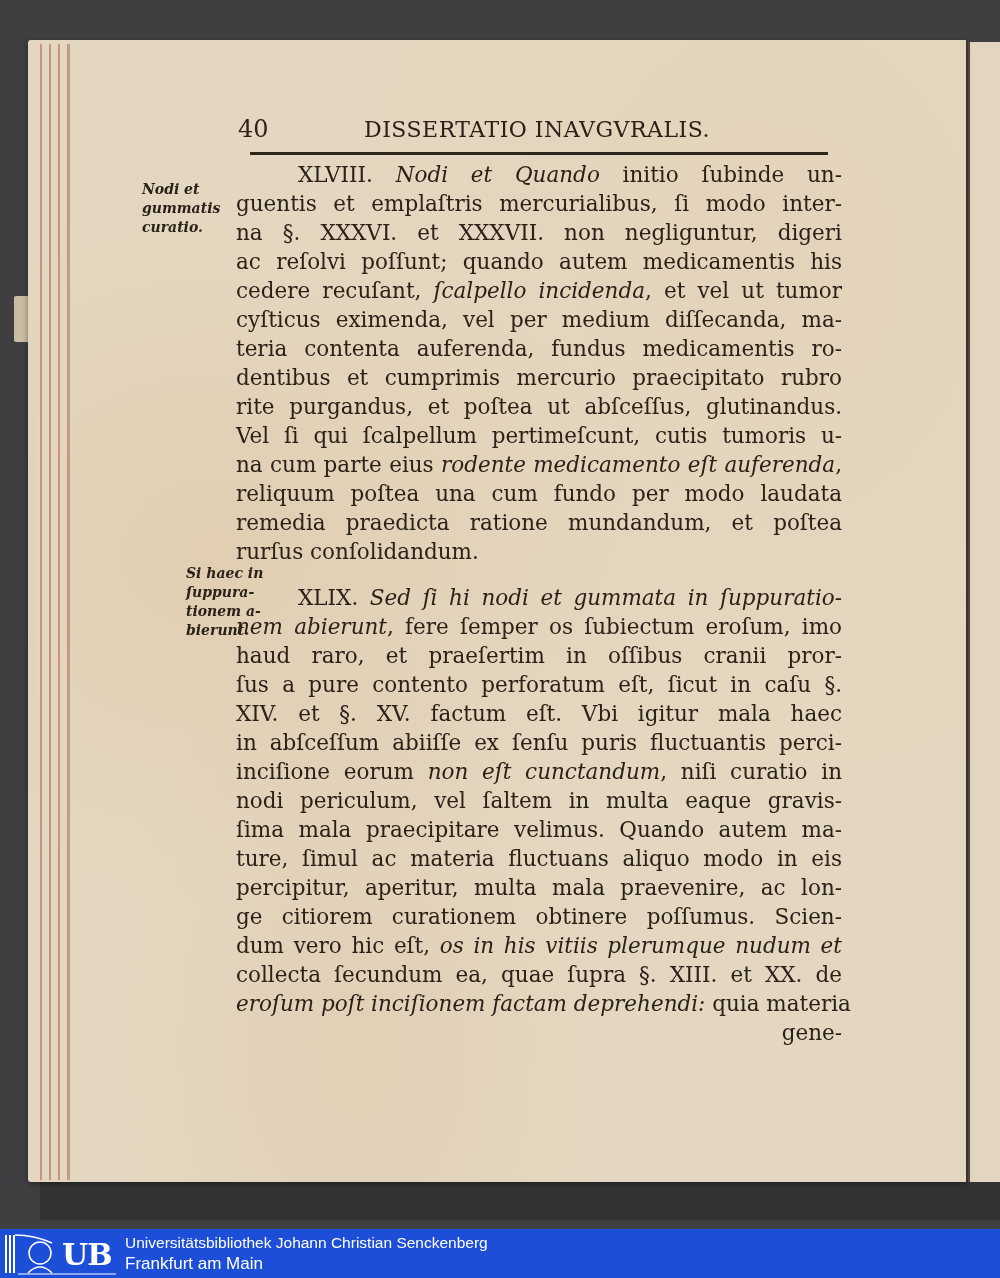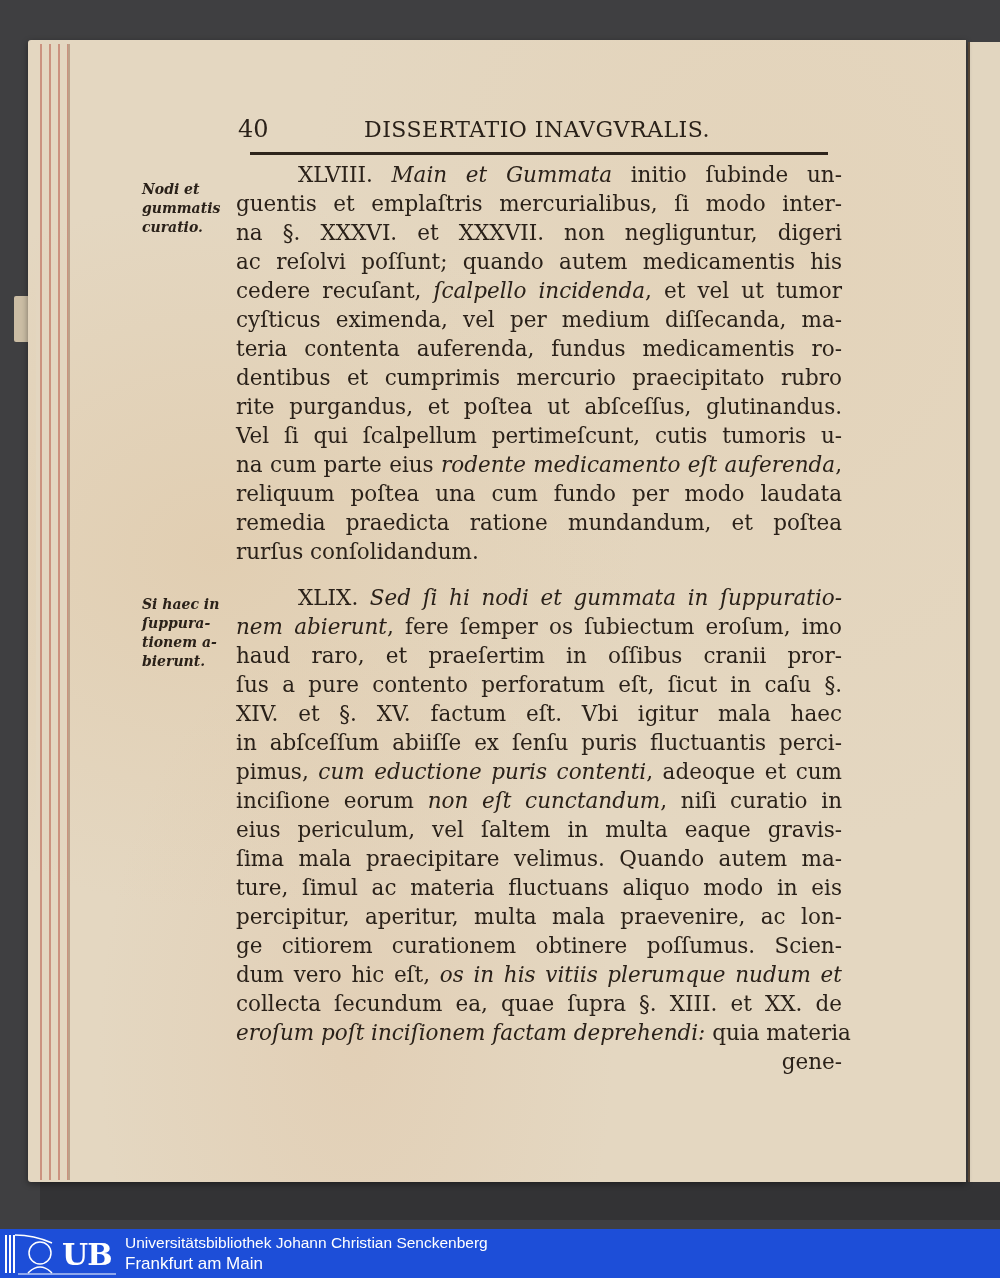--- a/index.html
+++ b/index.html
@@ -64,21 +64,21 @@
     .line.last { text-align-last: left; }
     .line.right { text-align: center; text-align-last: right; }
     .para-gap { height: 17px; }
     .line.indent { padding-left: 62px; box-sizing: border-box; }
     i { font-style: italic; }
     .marginal {
       position: absolute; left: 142px; font-size: 14px; line-height: 19px;
       font-style: italic; font-weight: bold; color: #2a2119;
     }
     .marginal-1 { top: 180px; }
-    .marginal-2 { top: 595px; }
+    .marginal-2 { top: 564px; margin-left: 44px; }
     .footer {
       position: absolute; left: 0; top: 1229px; width: 1000px; height: 67px;
       background: #1d4ed8;
     }
     .logo {
       position: absolute; left: 4px; top: 4px; width: 112px; height: 42px;
     }
     .logo-ub {
       position: absolute; left: 58px; top: 4px; font-family: "DejaVu Serif", serif;
       font-weight: bold; font-size: 30px; color: #ffffff; letter-spacing: -1px;
@@ -115,21 +115,21 @@
 
 <div class="marginal marginal-2">
   <div>Si haec in</div>
   <div>ſuppura-</div>
   <div>tionem a-</div>
   <div>bierunt.</div>
 </div>
 
 <div class="body-text">
   <div id="para-0">
-      <div class="line indent"><span>XLVIII. </span><i>Main et Gummata</i><span> initio ſubinde un-</span></div>
+      <div class="line indent"><span>XLVIII. </span><i>Nodi et Quando</i><span> initio ſubinde un-</span></div>
       <div class="line"><span>guentis et emplaſtris mercurialibus, ſi modo inter-</span></div>
       <div class="line"><span>na §. XXXVI. et XXXVII. non negliguntur, digeri</span></div>
       <div class="line"><span>ac reſolvi poſſunt; quando autem medicamentis his</span></div>
       <div class="line"><span>cedere recuſant, </span><i>ſcalpello incidenda</i><span>, et vel ut tumor</span></div>
       <div class="line"><span>cyſticus eximenda, vel per medium diſſecanda, ma-</span></div>
       <div class="line"><span>teria contenta auferenda, fundus medicamentis ro-</span></div>
       <div class="line"><span>dentibus et cumprimis mercurio praecipitato rubro</span></div>
       <div class="line"><span>rite purgandus, et poſtea ut abſceſſus, glutinandus.</span></div>
       <div class="line"><span>Vel ſi qui ſcalpellum pertimeſcunt, cutis tumoris u-</span></div>
       <div class="line"><span>na cum parte eius </span><i>rodente medicamento eſt auferenda</i><span>,</span></div>
@@ -138,23 +138,22 @@
       <div class="line last"><span>rurſus conſolidandum.</span></div>
     </div>
   <div class="para-gap"></div>
   <div id="para-1">
       <div class="line indent"><span>XLIX. </span><i>Sed ſi hi nodi et gummata in ſuppuratio-</i></div>
       <div class="line"><i>nem abierunt</i><span>, fere ſemper os ſubiectum eroſum, imo</span></div>
       <div class="line"><span>haud raro, et praeſertim in oſſibus cranii pror-</span></div>
       <div class="line"><span>ſus a pure contento perforatum eſt, ſicut in caſu §.</span></div>
       <div class="line"><span>XIV. et §. XV. factum eſt. Vbi igitur mala haec</span></div>
       <div class="line"><span>in abſceſſum abiiſſe ex ſenſu puris fluctuantis perci-</span></div>
-      <div class="line"><span>pimus, </span><i>cum eductione puris contenti</i><span>, adeoque et cum</span></div>
       <div class="line"><span>inciſione eorum </span><i>non eſt cunctandum</i><span>, niſi curatio in</span></div>
-      <div class="line"><span>eius periculum, vel ſaltem in multa eaque gravis-</span></div>
+      <div class="line"><span>nodi periculum, vel ſaltem in multa eaque gravis-</span></div>
       <div class="line"><span>ſima mala praecipitare velimus. Quando autem ma-</span></div>
       <div class="line"><span>ture, ſimul ac materia fluctuans aliquo modo in eis</span></div>
       <div class="line"><span>percipitur, aperitur, multa mala praevenire, ac lon-</span></div>
       <div class="line"><span>ge citiorem curationem obtinere poſſumus. Scien-</span></div>
       <div class="line"><span>dum vero hic eſt, </span><i>os in his vitiis plerumque nudum et</i></div>
       <div class="line"><span>collecta ſecundum ea, quae ſupra §. XIII. et XX. de</span></div>
       <div class="line"><i>eroſum poſt inciſionem factam deprehendi:</i><span> quia materia</span></div>
     </div>
   <div class="line right">gene-</div>
 </div>

